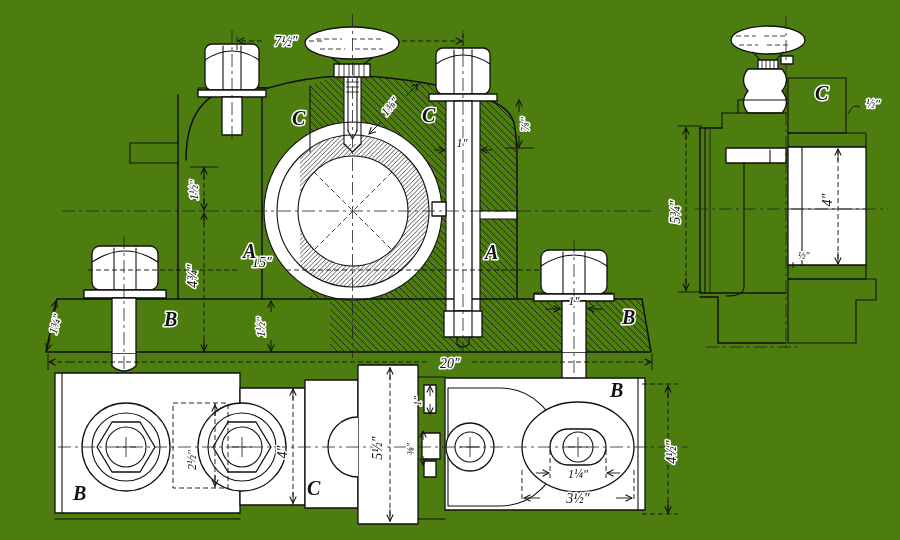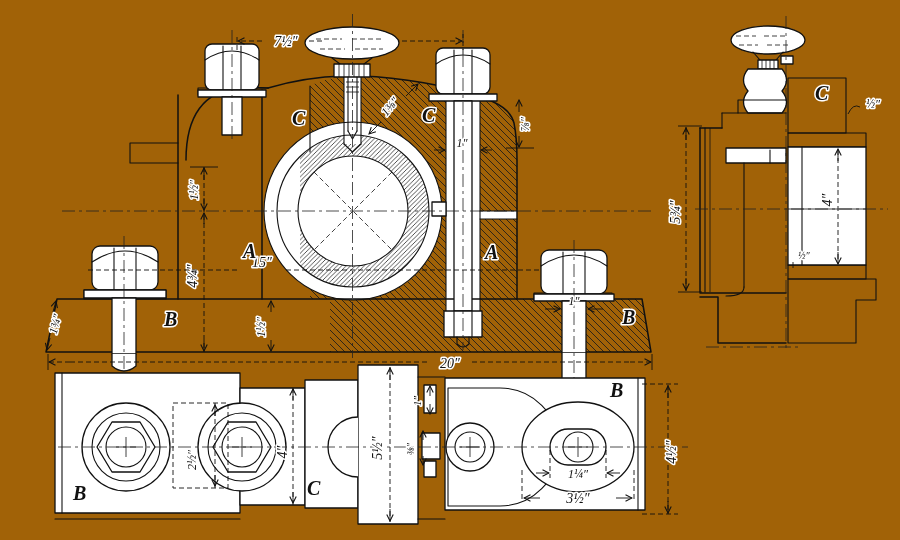--- a/index.html
+++ b/index.html
@@ -1,16 +1,16 @@
 <!DOCTYPE html>
 <html><head>
 <meta charset="utf-8">
 <style>
   html,body{margin:0;padding:0;background:#fff;}
-  .canvas{width:900px;height:540px;position:relative;background:#a16207;overflow:hidden;}
+  .canvas{width:900px;height:540px;position:relative;background:#4d7c0f;overflow:hidden;}
   svg{display:block;}
   
   .o  {fill:none;stroke:#111;stroke-width:1.5;stroke-linejoin:round;stroke-linecap:round;}
   .o2 {fill:none;stroke:#111;stroke-width:1.1;stroke-linejoin:round;stroke-linecap:round;}
   .w  {fill:#fff;stroke:#111;stroke-width:1.3;stroke-linejoin:round;}
   .wn {fill:#fff;stroke:none;}
   .cl {fill:none;stroke:#222;stroke-width:.8;stroke-dasharray:13 4 3 4;}
   .dim{fill:none;stroke:#111;stroke-width:.9;}
   .dsh{stroke-dasharray:5 3;}
   .thin{fill:none;stroke:#111;stroke-width:.8;}

